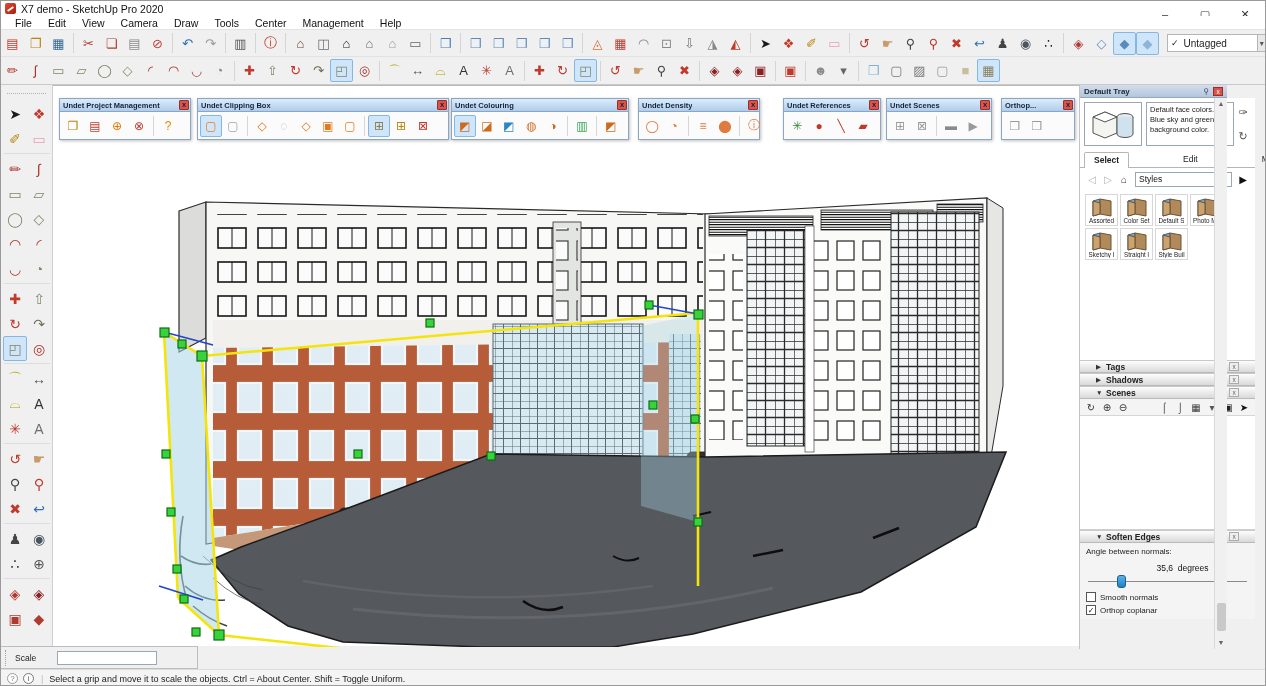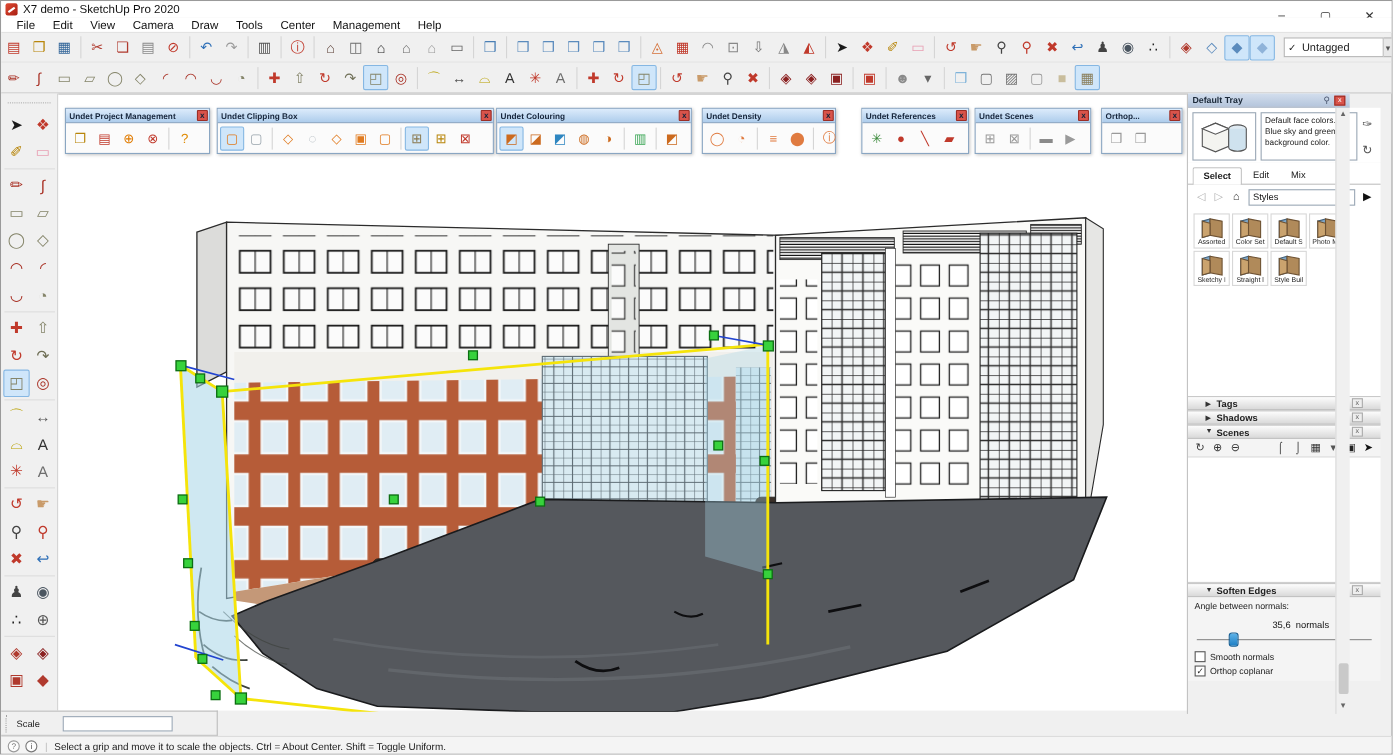--- a/index.html
+++ b/index.html
@@ -52,21 +52,21 @@
   .tray-header{height:13px;background:linear-gradient(#d3deed,#b4c5dc);display:flex;align-items:center;padding:0 4px;border-bottom:1px solid #97a7bb;}
   .tray-header .t{flex:1;font-size:8px;font-weight:bold;color:#1c2a3a;}
   .tray-header .hicon{font-size:8px;color:#44506a;margin-left:4px;}
   .tray-header .hclose{width:10px;height:9px;background:#d9534a;color:#fff;font-size:6.5px;line-height:8px;text-align:center;border:1px solid #9c2e26;margin-left:4px;}
   .tray-inner{position:absolute;left:0;top:13px;width:175px;bottom:0;}
   .styles-top{display:flex;padding:4px 3px 2px 4px;background:#fff;}
   .thumb{width:58px;height:44px;border:1px solid #9aa7b5;background:#fff;flex:none;position:relative;}
   .desc{flex:1;border:1px solid #9aa7b5;background:#fff;margin-left:4px;font-size:7.5px;color:#222;padding:2px 3px;line-height:1.35;}
   .sidecol{width:18px;display:flex;flex-direction:column;align-items:center;justify-content:space-between;padding:2px 0;}
   .sidecol .tbi{width:16px;height:16px;font-size:11px;}
-  .tabs{display:flex;background:#fff;padding:3px 4px 0 4px;border-bottom:1px solid #b5b5b5;}
+  .tabs{display:flex;background:#fff;padding:3px 4px 0 4px;border-bottom:1px solid #b5b5b5;gap:44px;}
   .tab{font-size:8.5px;color:#222;padding:2px 9px 3px 9px;border:1px solid transparent;border-bottom:none;}
   .tab.active{background:#fff;border-color:#b5b5b5;border-radius:2px 2px 0 0;font-weight:bold;position:relative;top:1px;}
   .stylenav{display:flex;align-items:center;background:#fff;padding:3px 4px;}
   .stylenav .tbi{width:16px;height:16px;font-size:10px;}
   .styleselect{flex:1;display:flex;align-items:center;border:1px solid #9aa7b5;background:#fff;height:15px;margin:0 3px;font-size:8.5px;color:#111;padding-left:3px;position:relative;}
   .styleselect .caret{position:absolute;right:1px;top:1px;width:12px;height:11px;font-size:7px;color:#667;display:flex;align-items:center;justify-content:center;}
   .folders{background:#fff;padding:3px 2px 6px 4px;display:flex;flex-wrap:wrap;height:170px;align-content:flex-start;}
   .folder{width:33px;margin:1px;display:flex;flex-direction:column;align-items:center;border:1px solid #d7d7d7;padding:2px 0 1px 0;background:#fff;}
   .folder svg{display:block;}
   .folder .flabel{font-size:6.3px;color:#222;max-width:31px;white-space:nowrap;overflow:hidden;}
@@ -659,21 +659,21 @@
       <div class="scene-list"></div>
 
       <div class="sectionbar">
         <span class="tri">▼</span>
         <span class="slabel">Soften Edges</span>
         <span class="sclose">x</span>
       </div>
       <div class="soften-body">
         <div class="soften-label">Angle between normals:</div>
         <div class="soften-value">
-          <span>35,6</span>&nbsp;&nbsp;<span>normals</span>
+          <span>35,6</span>&nbsp;&nbsp;<span>degrees</span>
         </div>
         <div class="slider">
           <div class="track"></div>
           <div class="thumb" id="slider-thumb" style="left: calc(21% - 4px);"></div>
         </div>
         <div class="checkrow">
           <span class="checkbox" id="chk0"></span>
           <span class="clabel">Smooth normals</span>
         </div>
         <div class="checkrow">

